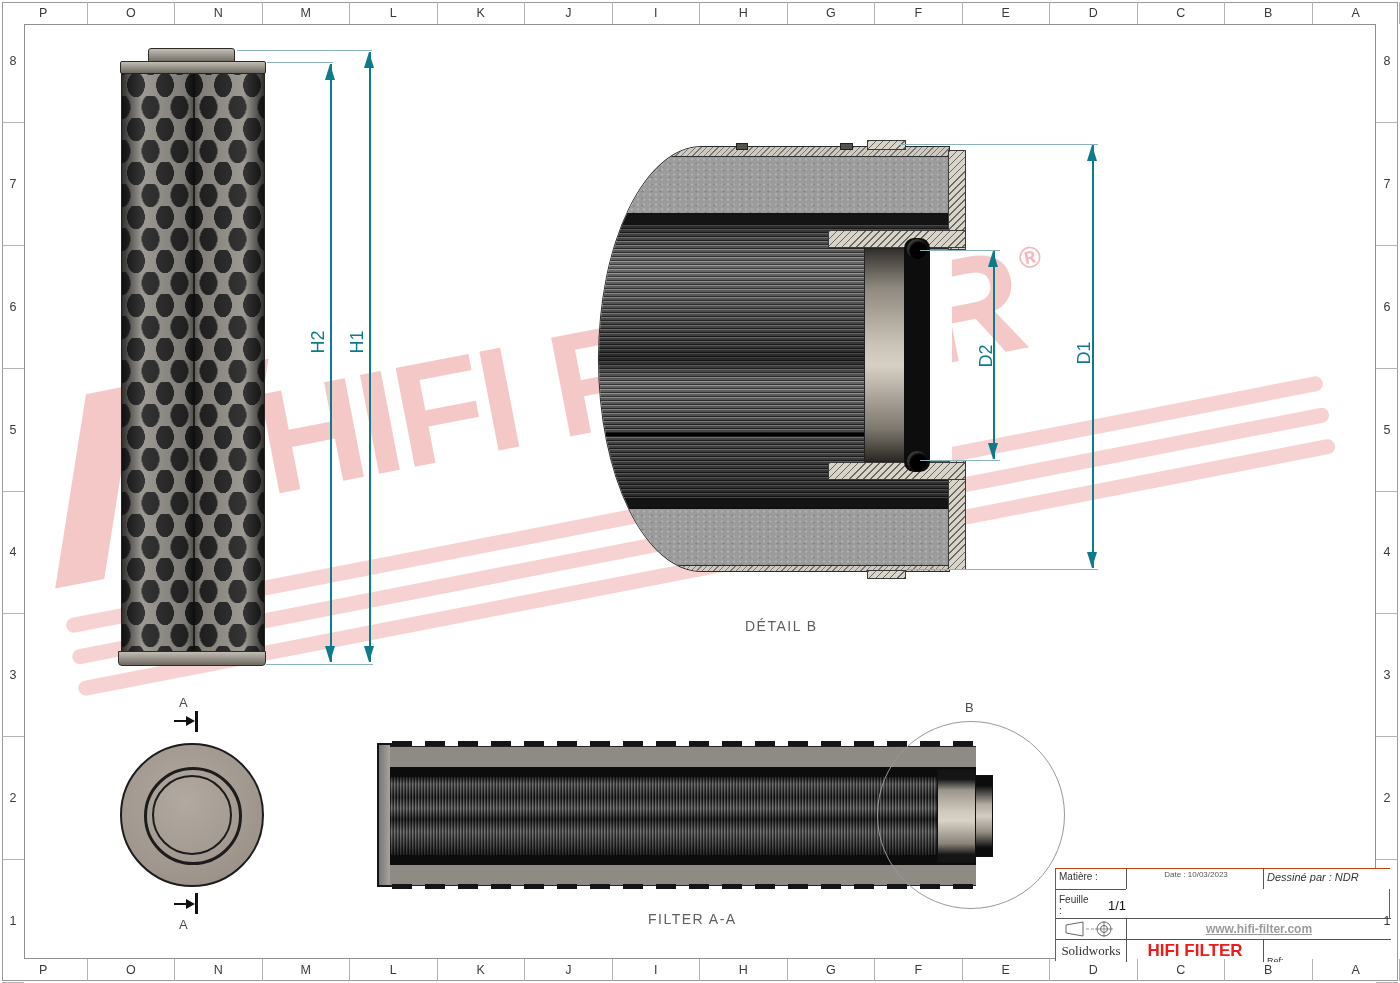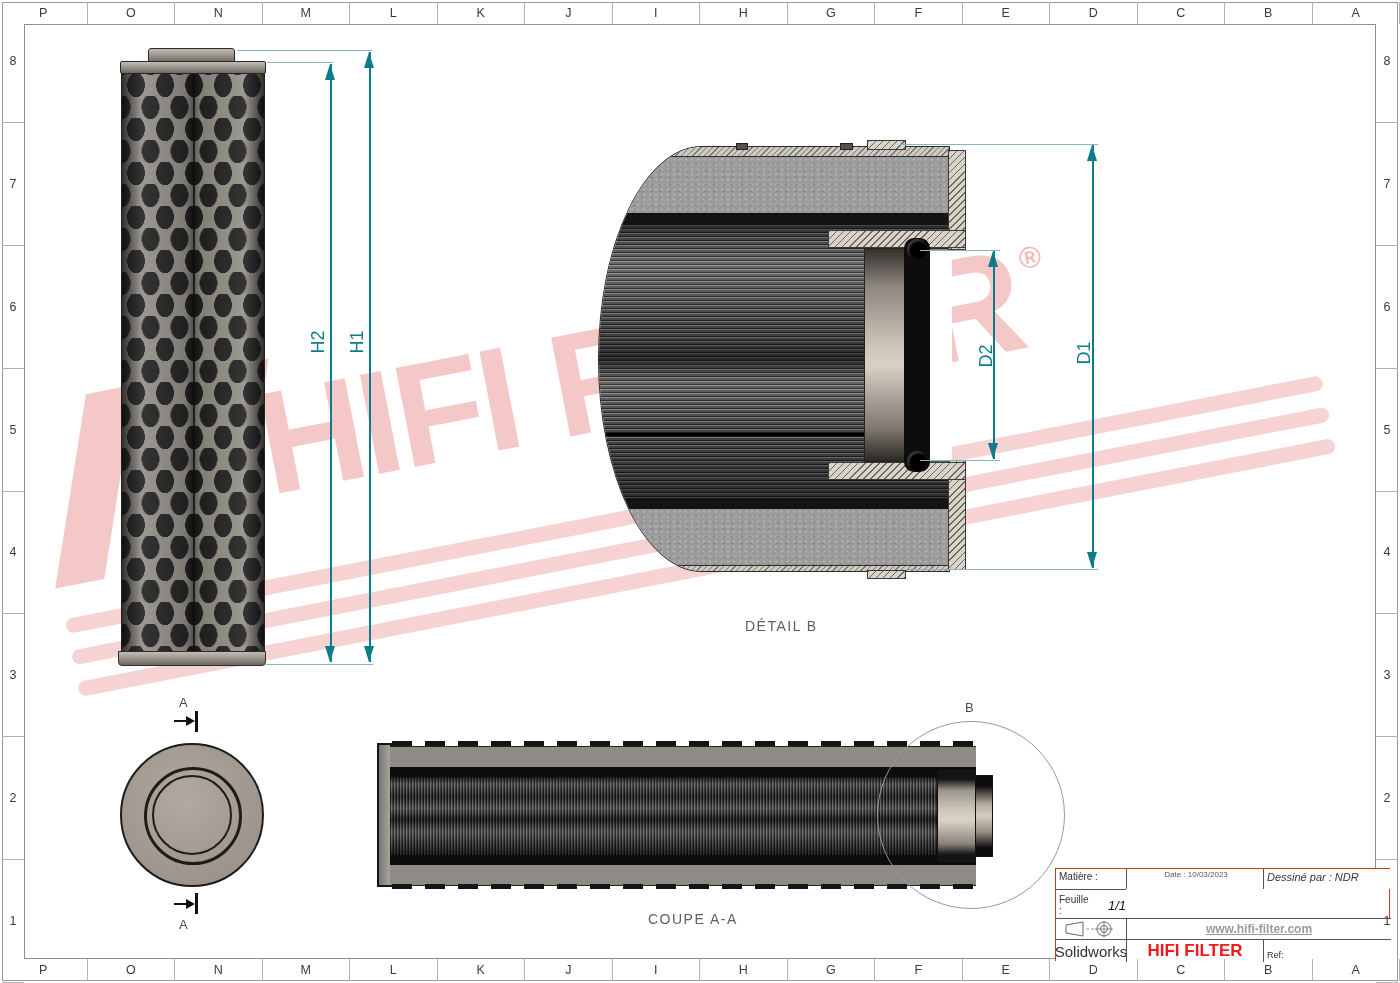--- a/index.html
+++ b/index.html
@@ -125,21 +125,21 @@
   .tblock{left:1055px;top:868px;width:335px;height:93px;border:1px solid #c2410c;background:#fff;z-index:6;}
   .tb-cell{position:absolute;box-sizing:border-box;border-left:1px solid #555;border-top:1px solid #555;
        background:#fff;overflow:hidden;}
   .tb-lab{font-size:10px;color:#333;padding:2px 0 0 3px;}
   .tb-small{font-size:8px;color:#555;padding:1px 0 0 2px;}
   .tb-mid{font-size:11px;color:#333;padding:2px 0 0 3px;}
   .tb-part{display:flex;align-items:center;justify-content:center;font-size:23px;color:#ee1b1b;letter-spacing:1px;}
   .tb-web{display:flex;align-items:center;justify-content:center;font-size:12px;font-weight:bold;color:#9b9b9b;text-decoration:underline;}
   .tb-brand{display:flex;align-items:center;justify-content:center;font-size:17px;font-weight:bold;color:#ee1b1b;}
   .tb-center{display:flex;align-items:center;justify-content:center;}
-  .feuille-val{font-size:13px;color:#111;margin-left:17px;font-style:italic;}
+  .feuille-val{font-size:13px;color:#111;margin-left:17px;}
 </style>
 </head>
 <body>
 
 <div id="page">
 
   <div class="abs watermark">
     <div class="wm-bar" style="left:30px;top:25px;"></div>
     <div class="wm-bar" style="left:98px;top:25px;"></div>
     <div class="wm-bar" style="left:166px;top:25px;"></div>
@@ -288,39 +288,39 @@
   <div class="abs sec-shell" style="top:746px;border-top:1.5px solid #222;"></div>
   <div class="abs sec-media pleats-v">
     <div class="abs sec-media-shade"></div>
   </div>
   <div class="abs sec-shell" style="top:865px;border-bottom:1.5px solid #222;"></div>
   <div class="abs sec-dash" style="top:884px;"></div>
   <div class="abs sec-collar"></div>
   <div class="abs sec-protrusion"></div>
   <div class="abs detail-circle"></div>
   <div class="abs cut-label" style="left:965px;top:700px;">B</div>
-  <div class="abs caption" style="left:648px;top:911px;">COUPE A-A</div>
+  <div class="abs caption" style="left:648px;top:911px;">FILTER A-A</div>
 
   <div class="abs tblock">
     <div class="tb-cell tb-lab" style="left:0;top:0;width:70px;height:20px;border-left:none;border-top:none;">Matière :</div>
     <div class="tb-cell tb-small" style="left:70px;top:0;width:137px;height:20px;border-top:none;text-align:center;">Date : 10/03/2023</div>
     <div class="tb-cell tb-mid" style="left:207px;top:0;width:128px;height:20px;border-top:none;font-style:italic;">Dessiné par : NDR</div>
     <div class="tb-cell tb-lab" style="left:0;top:20px;width:70px;height:29px;border-left:none;display:flex;align-items:center;">
       <span>Feuille :</span>
       <span class="feuille-val">1/1</span>
     </div>
     <div class="tb-cell tb-center" style="left:0;top:49px;width:70px;height:21px;border-left:none;">
       <svg width="56" height="16" viewBox="0 0 56 16">
         <polygon points="3,4 20,1 20,15 3,12" fill="none" stroke="#666" stroke-width="1"></polygon>
         <line x1="23" y1="8" x2="31" y2="8" stroke="#999" stroke-width="1" stroke-dasharray="3,2"></line>
         <circle cx="41" cy="8" r="7" fill="none" stroke="#666" stroke-width="1"></circle>
         <circle cx="41" cy="8" r="3.5" fill="none" stroke="#666" stroke-width="1"></circle>
         <line x1="32" y1="8" x2="50" y2="8" stroke="#666" stroke-width="0.7"></line>
         <line x1="41" y1="-1" x2="41" y2="17" stroke="#666" stroke-width="0.7"></line>
       </svg>
     </div>
     <div class="tb-cell tb-web" style="left:70px;top:49px;width:265px;height:21px;">www.hifi-filter.com</div>
-    <div class="tb-cell tb-center" style="left:0;top:70px;width:70px;height:23px;border-left:none;font-size:15px;">Solidworks</div>
+    <div class="tb-cell tb-center" style="left:0;top:70px;width:70px;height:23px;border-left:none;font-size:13px;font-family:Liberation Serif, serif;">Solidworks</div>
     <div class="tb-cell tb-brand" style="left:70px;top:70px;width:137px;height:23px;">HIFI FILTER</div>
-    <div class="tb-cell" style="left:207px;top:70px;width:128px;height:23px;font-size:9px;color:#333;padding:10px 0 0 3px;">Ref:</div>
+    <div class="tb-cell" style="left:207px;top:70px;width:128px;height:23px;font-size:9px;color:#333;padding:16px 0 0 3px;">Ref:</div>
   </div>
 
 </div>
 
 </body></html>

